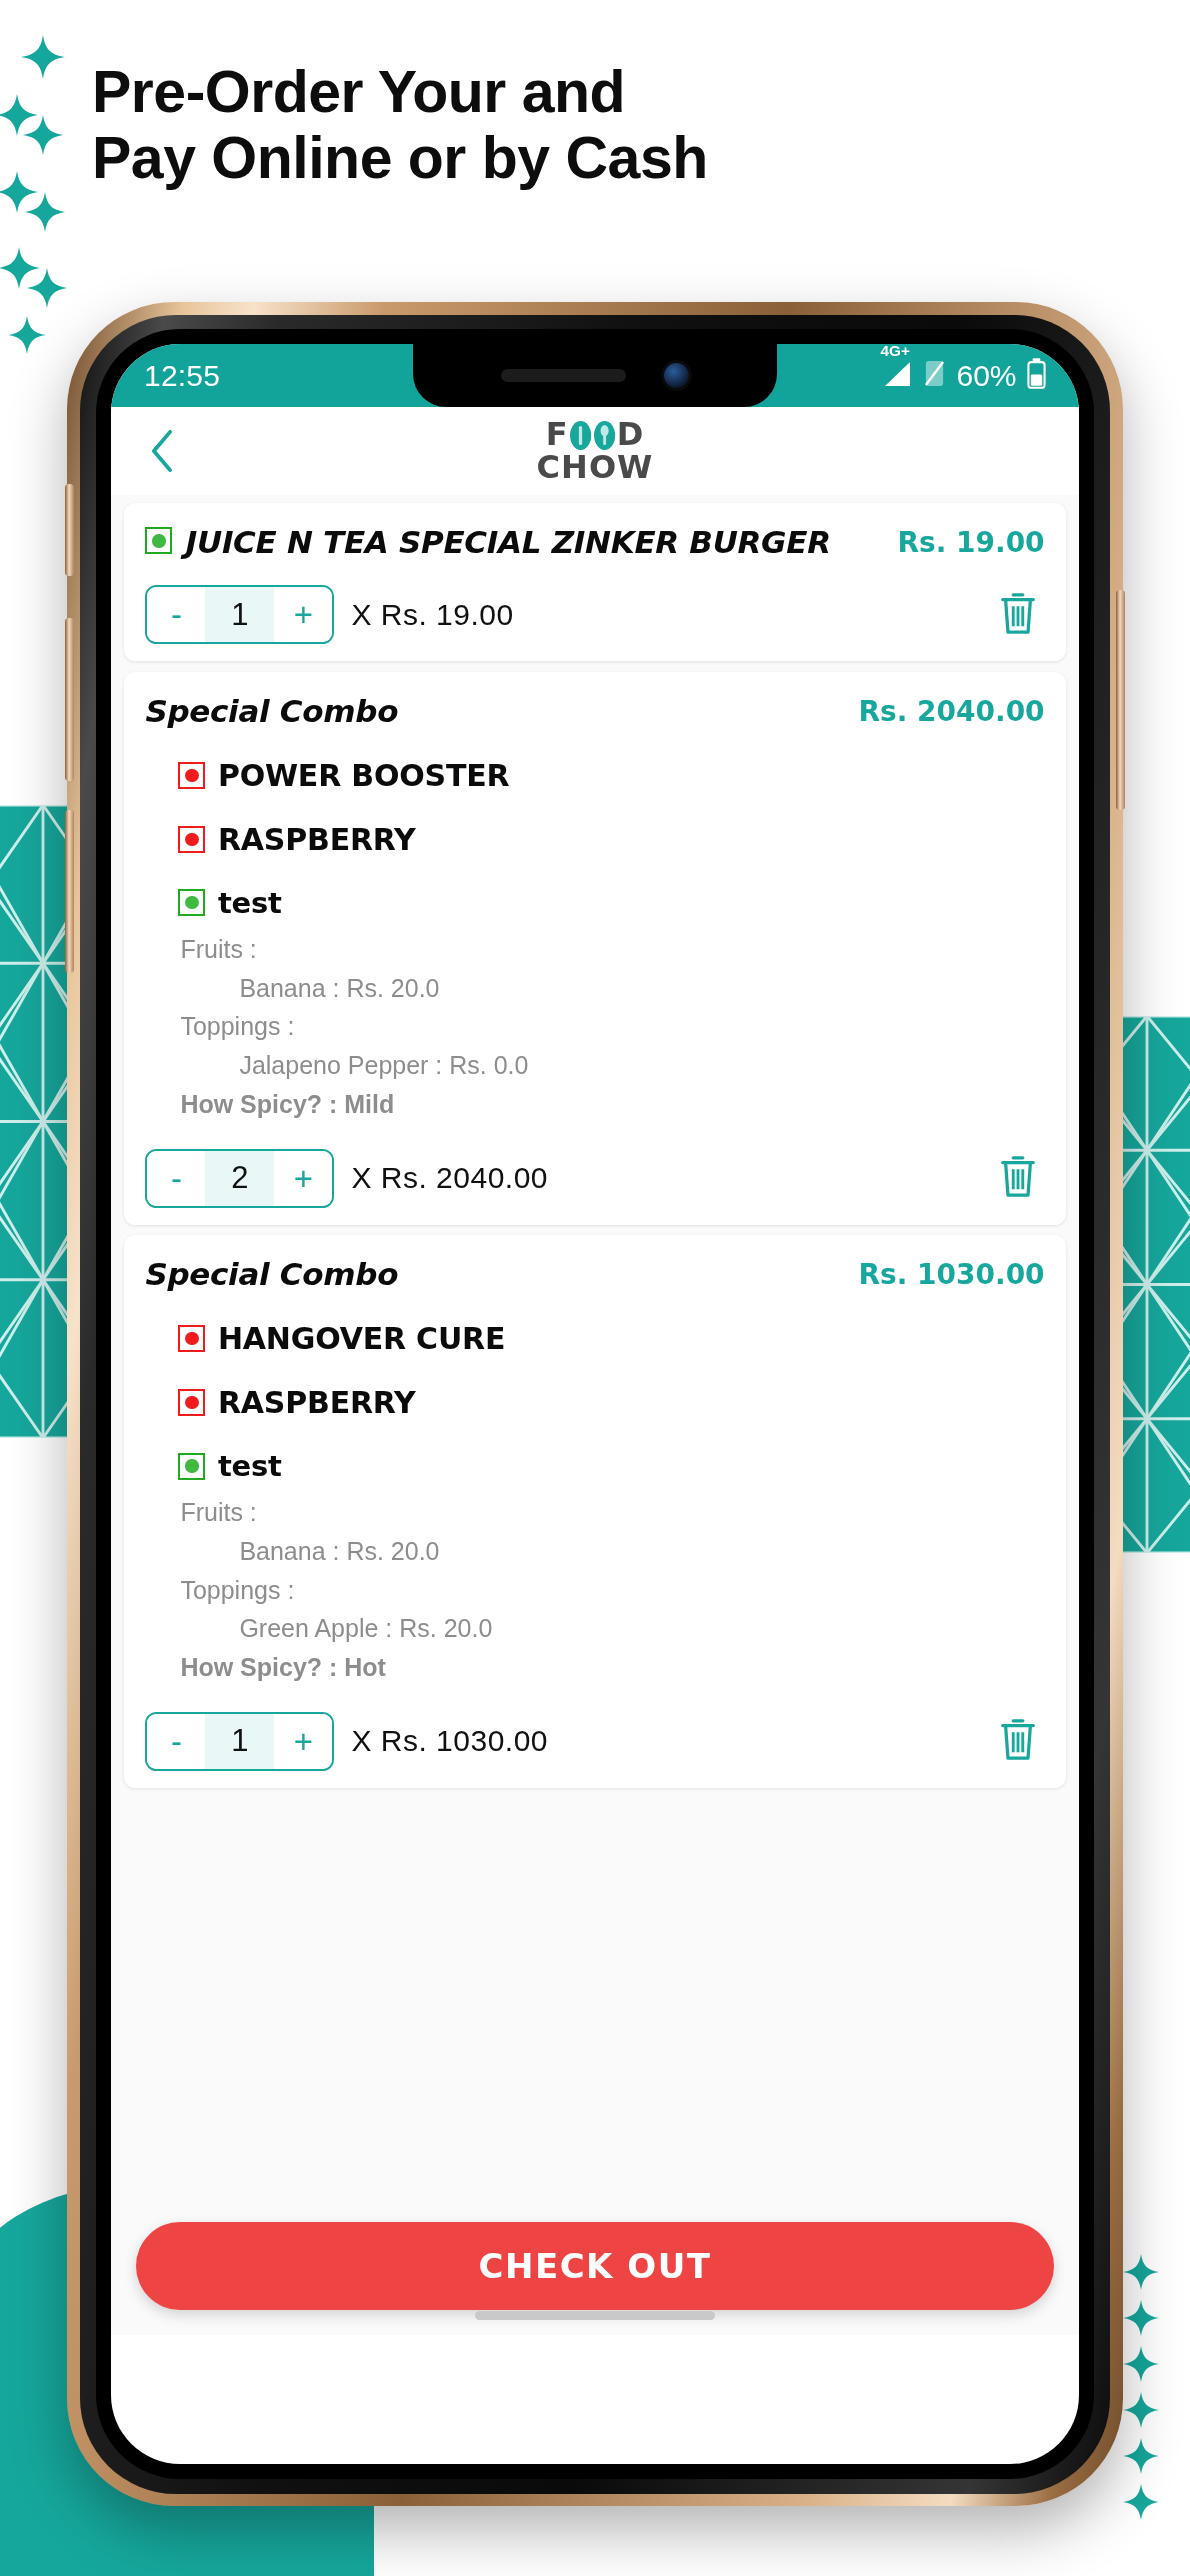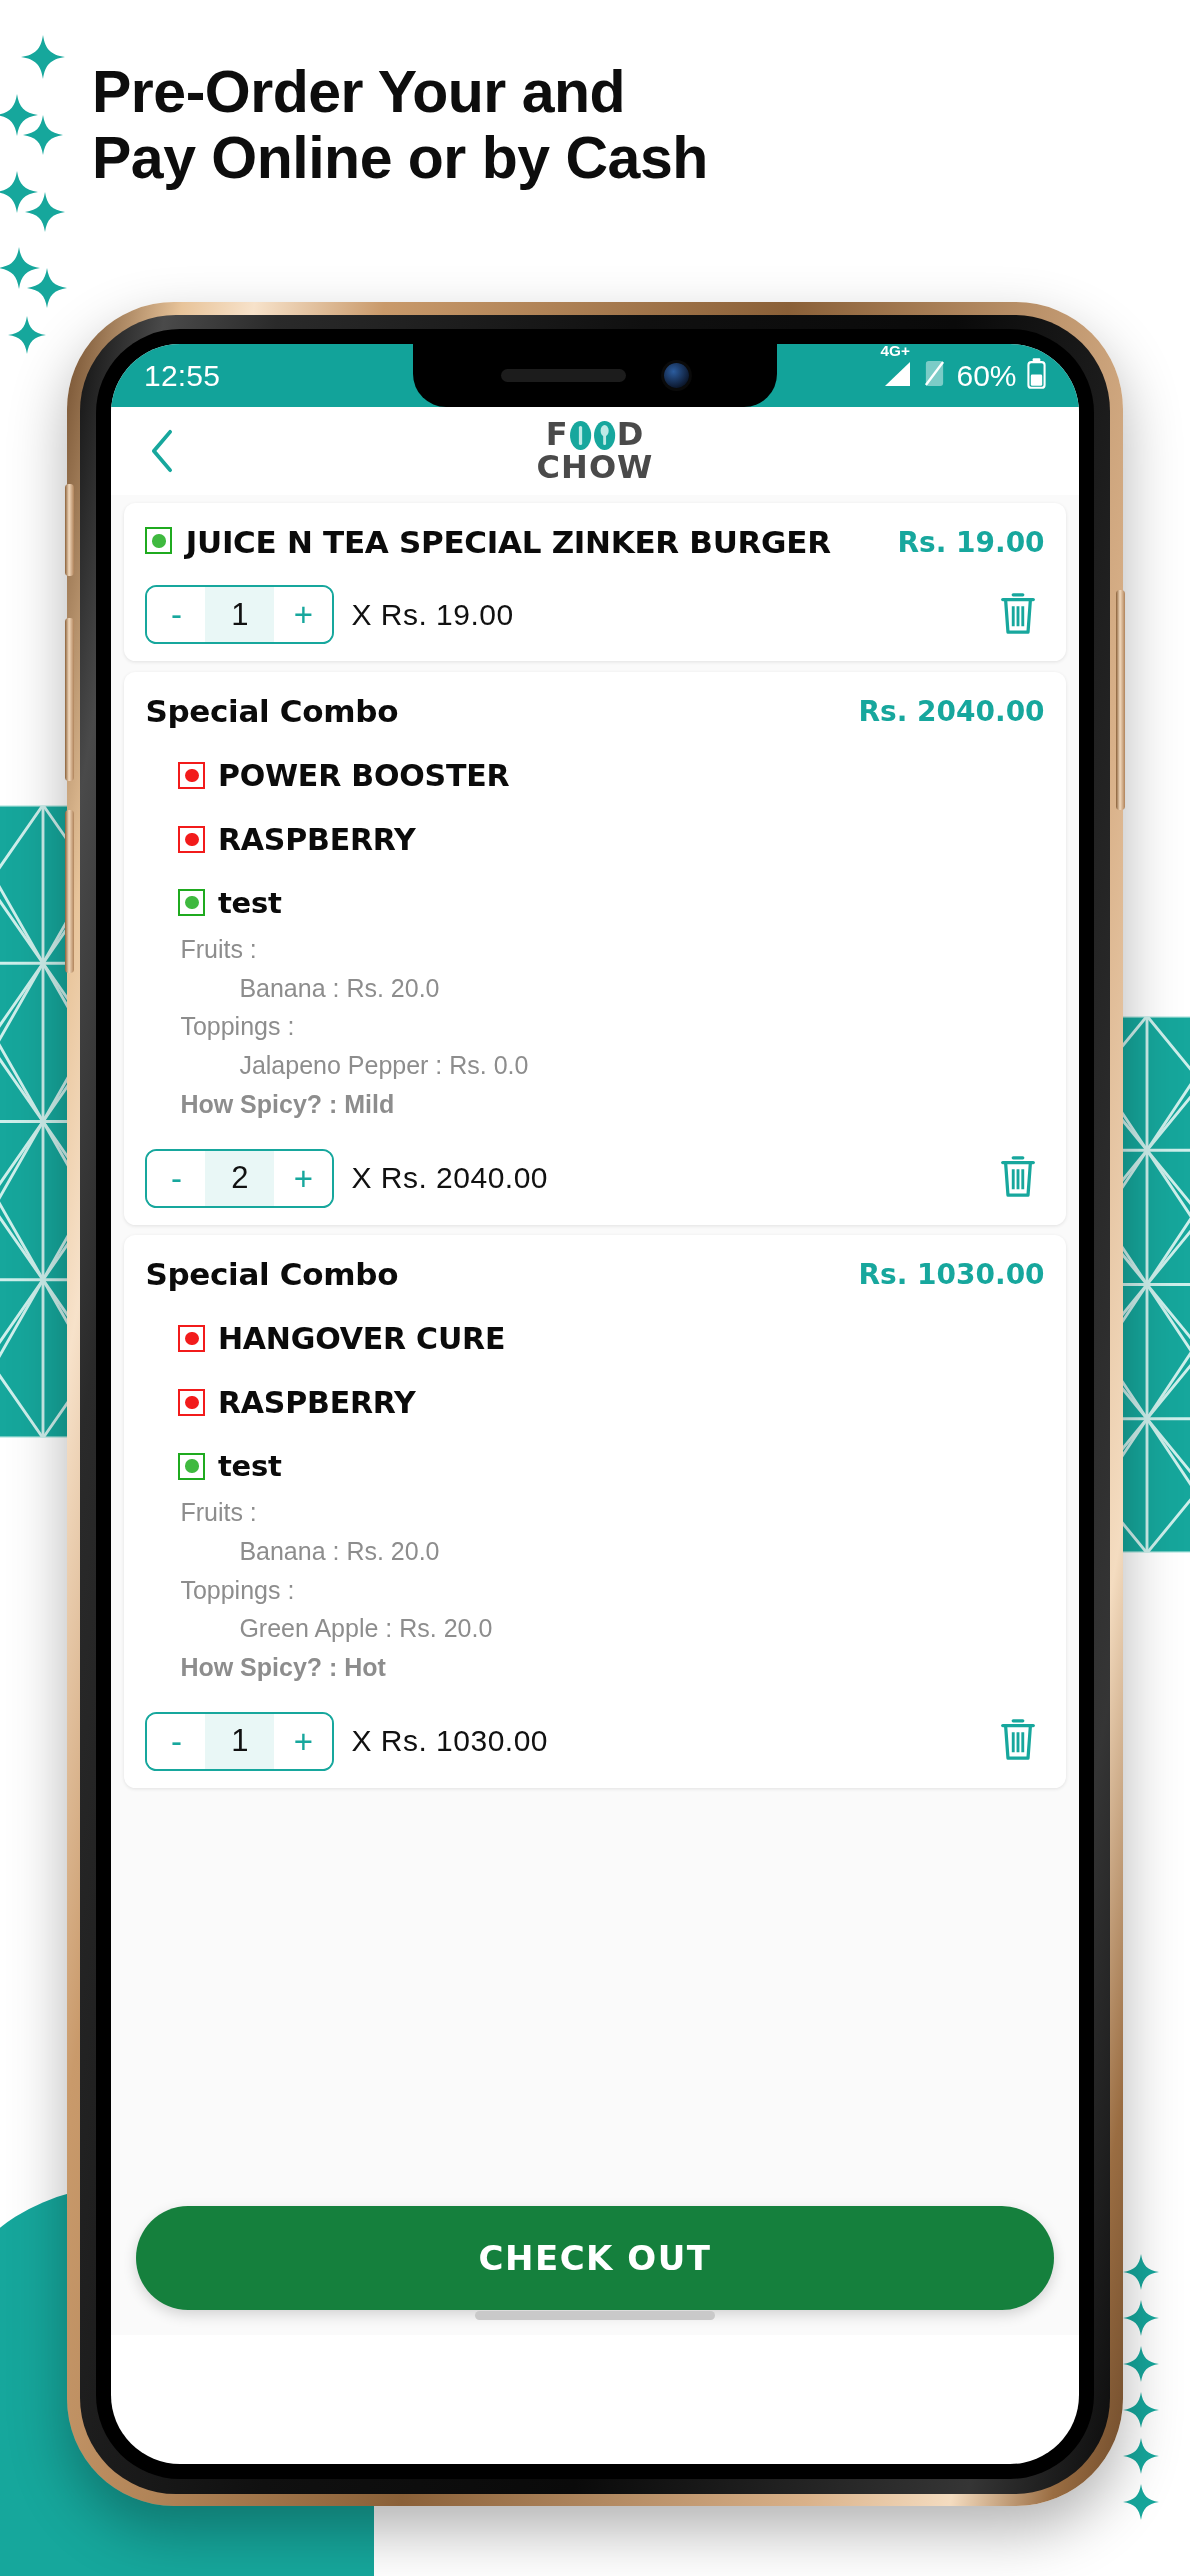--- a/index.html
+++ b/index.html
@@ -110,21 +110,21 @@
   .cart-body {
     background:#fafafa; padding:7.7px 0 0 0;
     height:1840px; position:relative; overflow:hidden;
   }
   .card {
     background:#ffffff; margin:0 13.4px 10.5px 13.4px;
     border-radius:11.5px; padding:21px 21px 17px 21px;
     box-shadow:0 1px 3.8px rgba(0,0,0,0.10);
   }
   .card-top { display:flex; align-items:flex-start; gap:13.4px; }
-  .card-title-wrap { flex:1; min-width:0; }
+  .card-title-wrap { flex:1; min-width:0;font-style:italic; }
   .item-title {
     font-family:"DejaVu Sans", sans-serif;
     font-weight:bold; font-size:31px; color:#0b0b0b;
     line-height:1.18; letter-spacing:-0.3px;
   }
   .combo-title {
     font-family:"DejaVu Sans", sans-serif;
     font-weight:bold; font-size:31px; color:#0b0b0b; letter-spacing:-0.3px;
   }
   .price {
@@ -171,22 +171,22 @@
     justify-content:center; font-size:31px; color:#111;
   }
   .times { font-size:30px; color:#111; letter-spacing:0.5px; }
   .trash { margin-left:auto; width:48px; height:54px; }
 
   .checkout-wrap {
     position:absolute; left:0; right:0; bottom:0;
     padding:17px 25px 25px 25px; background:#fafafa;
   }
   .checkout-btn {
-    width:100%; height:104px; border:none; border-radius:54px;
-    background:#15803d; color:#ffffff; cursor:pointer;
+    width:100%; height:88px; border:none; border-radius:54px;
+    background:#ef4444; color:#ffffff; cursor:pointer;
     font-family:"DejaVu Sans", sans-serif;
     font-weight:bold; font-size:34px; letter-spacing:1.5px;
     box-shadow:0 4.8px 13.4px rgba(0,0,0,0.16);
   }
   .home-indicator {
     position:absolute; left:50%; transform:translateX(-50%); bottom:15.3px;
     width:240px; height:8.6px; border-radius:4.8px; background:#c9c9c9;
   }
 </style>
 </head>

